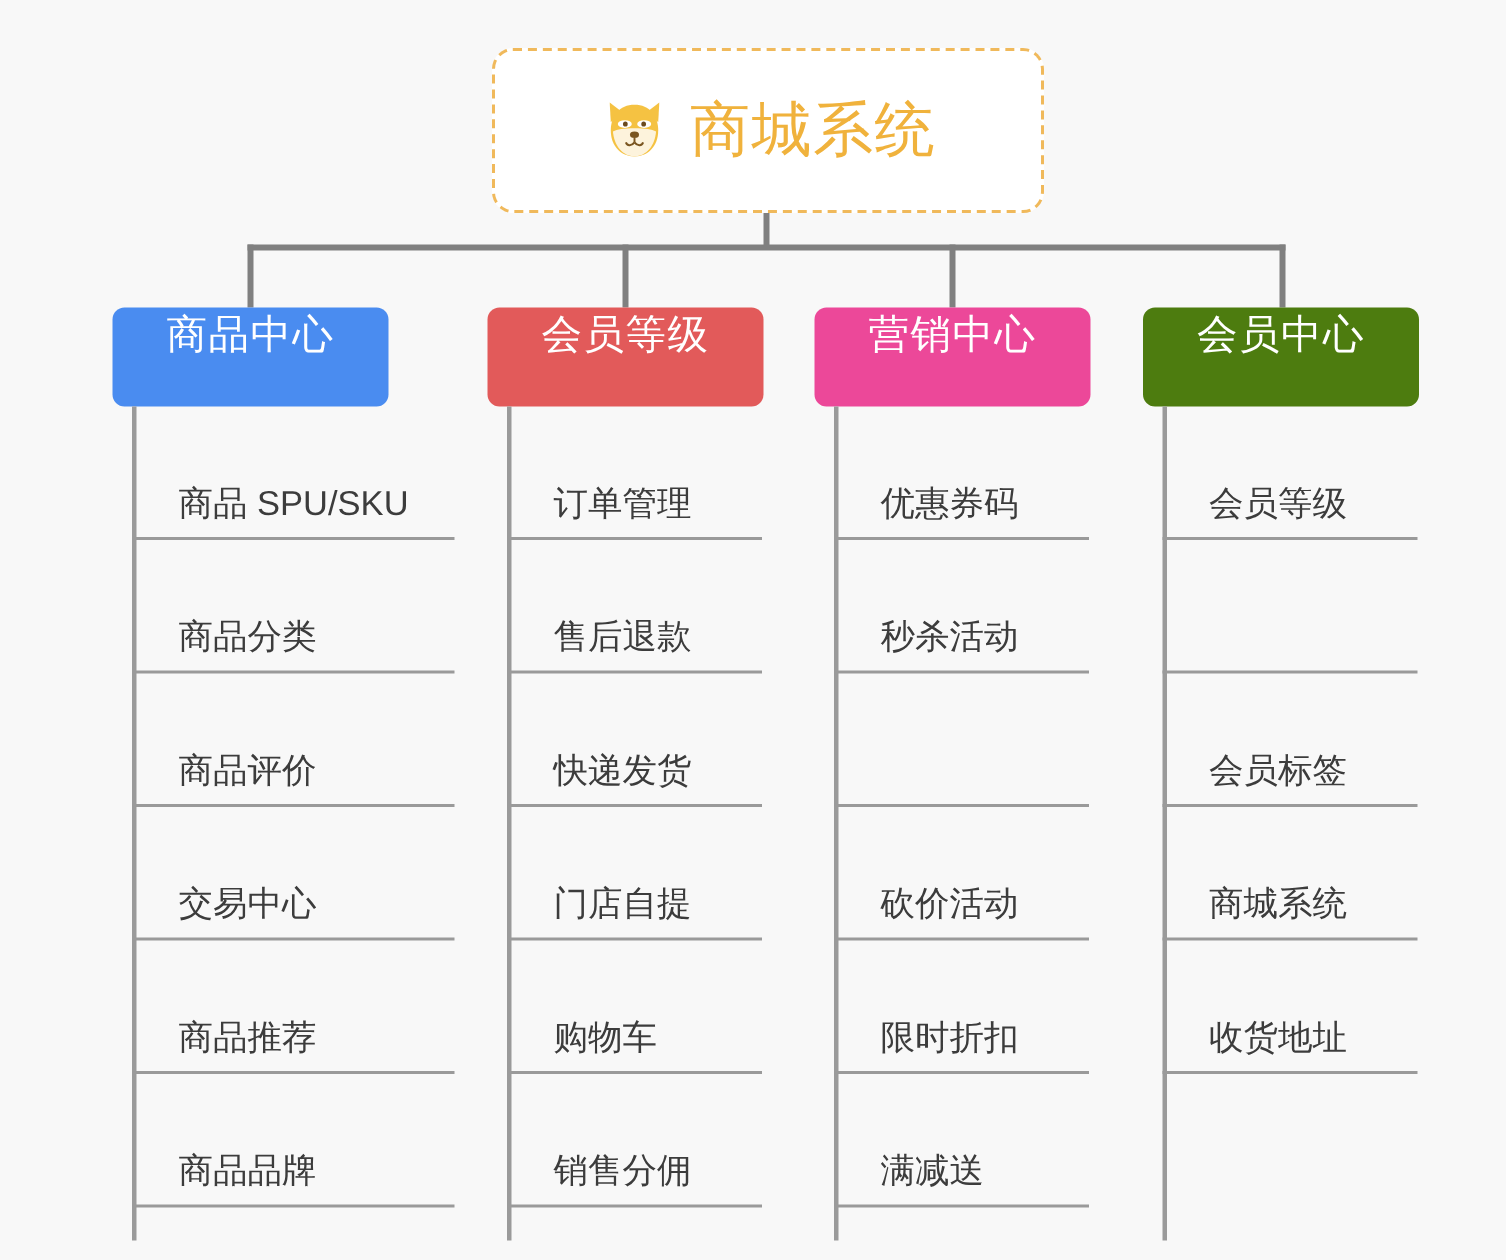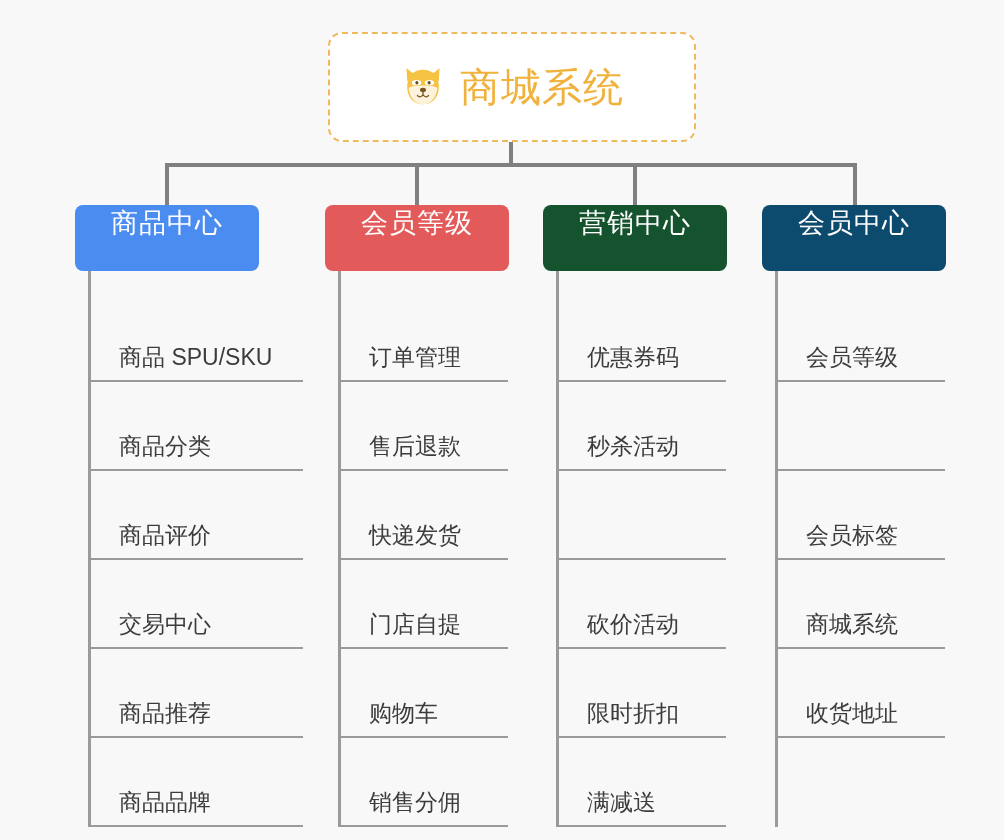--- a/index.html
+++ b/index.html
@@ -95,21 +95,20 @@
     position: absolute;
     left: 13px;
     top: 66px;
     width: 3px;
     background: #9a9a9a;
   }
 
   .leaves {
     position: relative;
     margin-top: 0;
-    padding-top: 22px;
   }
 
   .leaf {
     position: relative;
     height: 89px;
     padding-left: 13px;
     display: flex;
     flex-direction: column;
     justify-content: flex-end;
   }
@@ -227,21 +226,21 @@
             <div class="leaf-label">购物车</div>
             <div class="leaf-rule" style="width: 170px;"></div>
           </div>
           <div class="leaf">
             <div class="leaf-label">销售分佣</div>
             <div class="leaf-rule" style="width: 170px;"></div>
           </div>
         </div>
       </div>
       <div class="column" id="col-2">
-        <div class="cat-box" style="background: #14532d;">
+        <div class="cat-box" style="background: #ec4899;">
           <span>营销中心</span>
         </div>
         <div class="spine" style="height: 556px;"></div>
         <div class="leaves">
           <div class="leaf">
             <div class="leaf-label">优惠券码</div>
             <div class="leaf-rule" style="width: 170px;"></div>
           </div>
           <div class="leaf">
             <div class="leaf-label">秒杀活动</div>
@@ -258,21 +257,21 @@
             <div class="leaf-label">限时折扣</div>
             <div class="leaf-rule" style="width: 170px;"></div>
           </div>
           <div class="leaf">
             <div class="leaf-label">满减送</div>
             <div class="leaf-rule" style="width: 170px;"></div>
           </div>
         </div>
       </div>
       <div class="column" id="col-3">
-        <div class="cat-box" style="background: #0c4a6e;">
+        <div class="cat-box" style="background: #4d7c0f;">
           <span>会员中心</span>
         </div>
         <div class="spine" style="height: 556px;"></div>
         <div class="leaves">
           <div class="leaf">
             <div class="leaf-label">会员等级</div>
             <div class="leaf-rule" style="width: 170px;"></div>
           </div>
           <div class="leaf">
             <div class="leaf-rule" style="width: 170px;"></div>

